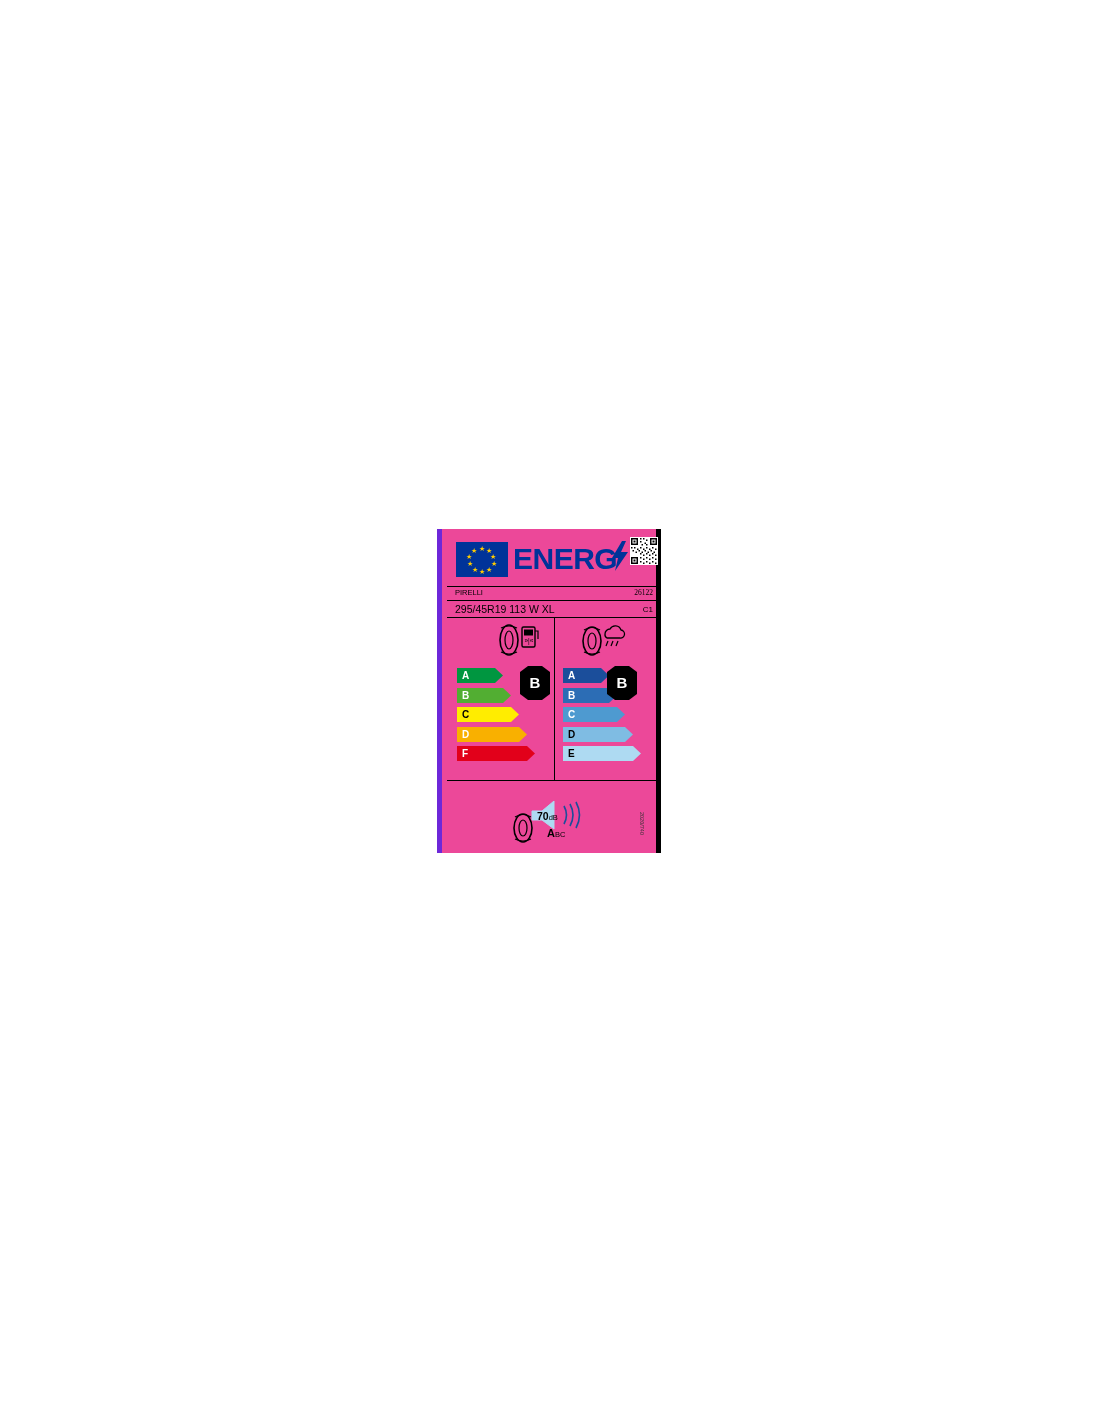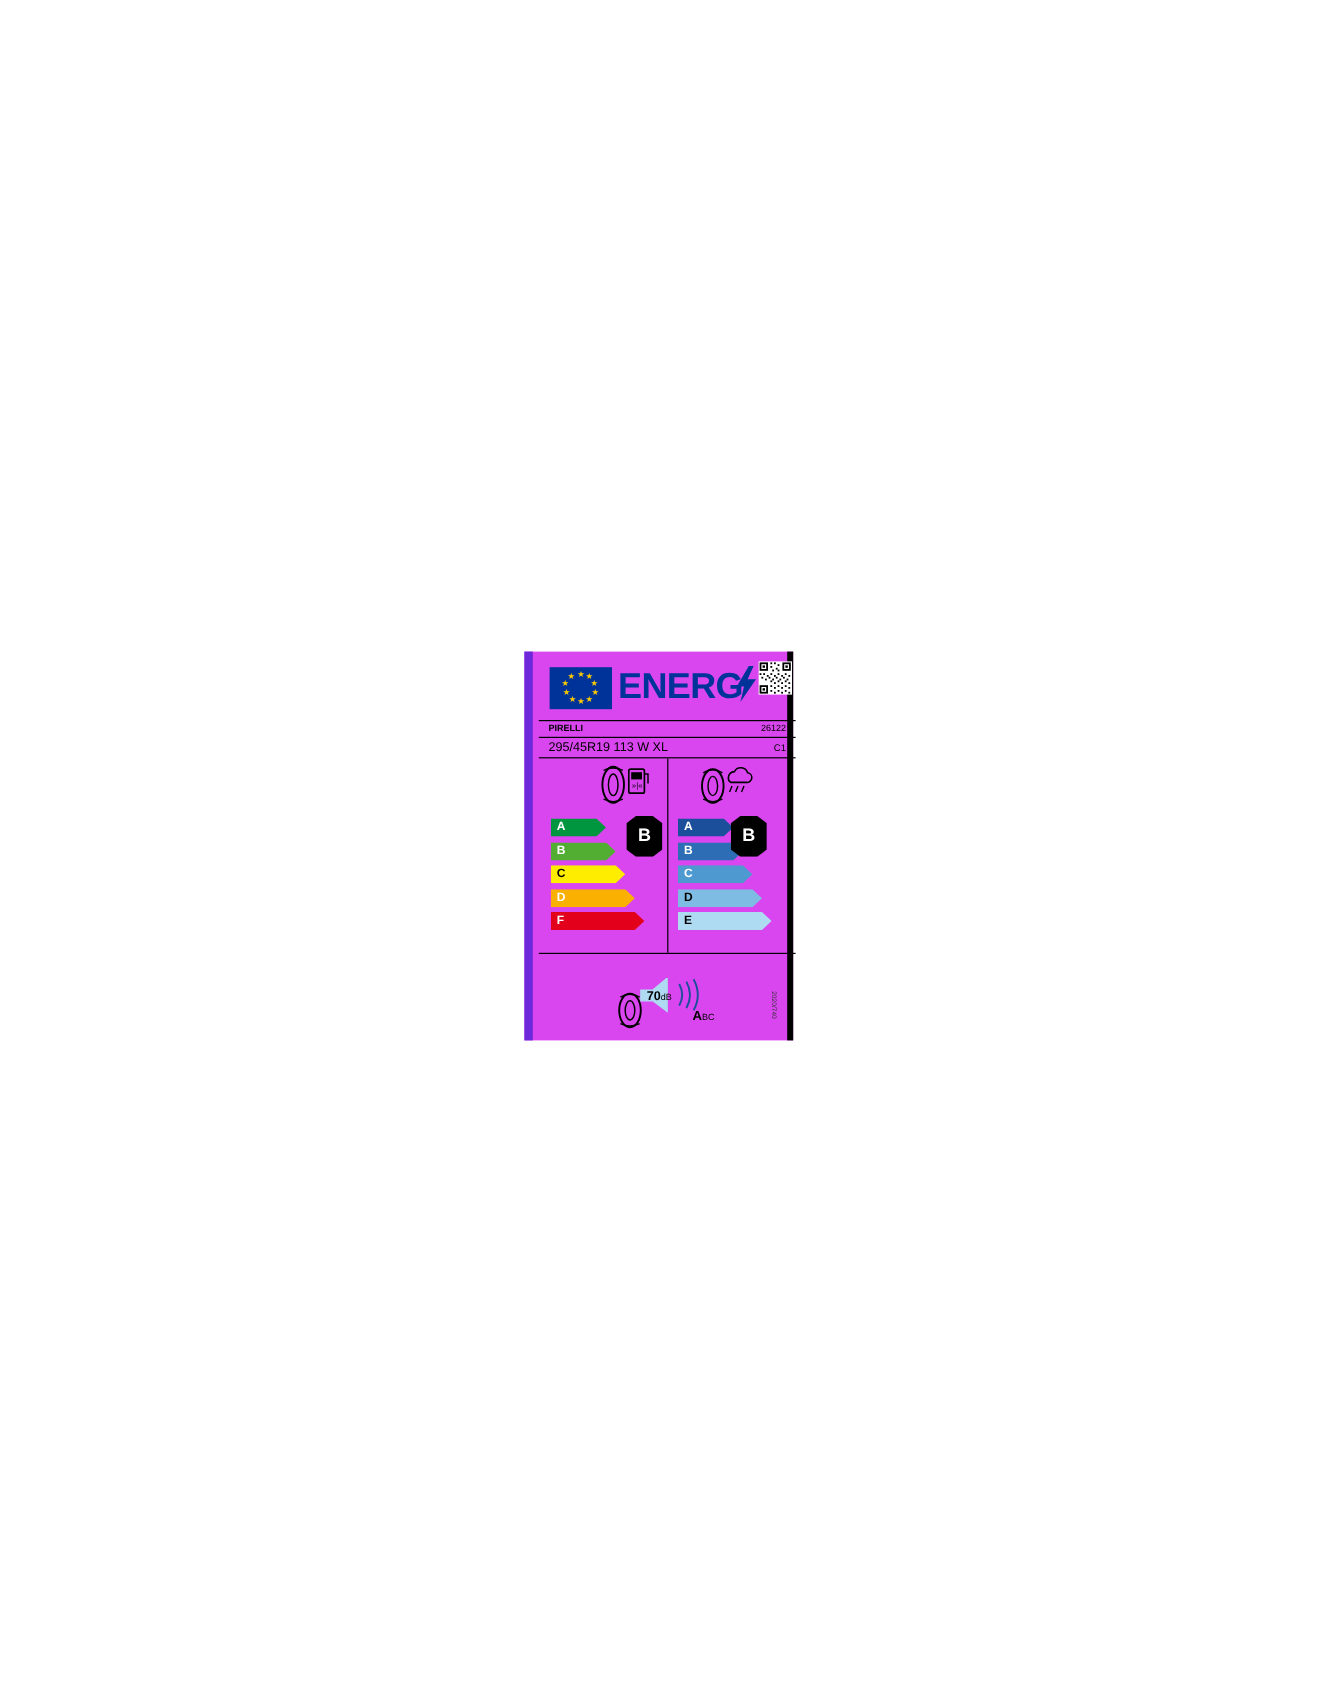--- a/index.html
+++ b/index.html
@@ -11,26 +11,26 @@
     width: 1100px;
     height: 1422px;
     position: relative;
     font-family: "Liberation Sans", sans-serif;
   }
 
   
   #label {
     position: absolute;
     left: 437px;
-    top: 543px;
+    top: 529px;
     width: 224px;
     height: 324px;
-    background: #d946ef;
+    background: #ec4899;
     box-sizing: border-box;
-    border-left: 7px solid #6d28d9;
+    border-left: 5px solid #6d28d9;
     border-right: 5px solid #000;
   }
   #label-inner {
     position: absolute;
     left: 5px;
     top: 0;
     width: 214px;
     height: 324px;
   }
 
@@ -92,29 +92,30 @@
     top: 57px;
     width: 214px;
     height: 14px;
     border-top: 1px solid #000;
   }
   .brand-name {
     position: absolute;
     left: 8px;
     top: 1px;
     font-size: 7.5px;
-    font-weight: bold;
+    font-weight: normal;
     color: #000;
   }
   .brand-code {
     position: absolute;
     right: 8px;
     top: 1px;
     font-size: 7.5px;
     color: #000;
+    font-family: Liberation Serif, serif;
   }
 
   
   .size-row {
     position: absolute;
     left: 0;
     top: 71px;
     width: 214px;
     height: 17px;
     border-top: 1px solid #000;
@@ -241,21 +242,20 @@
   .noise-db span.unit {
     font-size: 7.5px;
     font-weight: normal;
   }
   .noise-classes {
     position: absolute;
     left: 100px;
     top: 33px;
     font-size: 7.5px;
     color: #000;
-    margin-left: 28px;
   }
   .noise-classes b {
     font-size: 11px;
   }
   .reg-code {
     position: absolute;
     left: 198px;
     top: 18px;
     font-size: 5.5px;
     color: #333;

